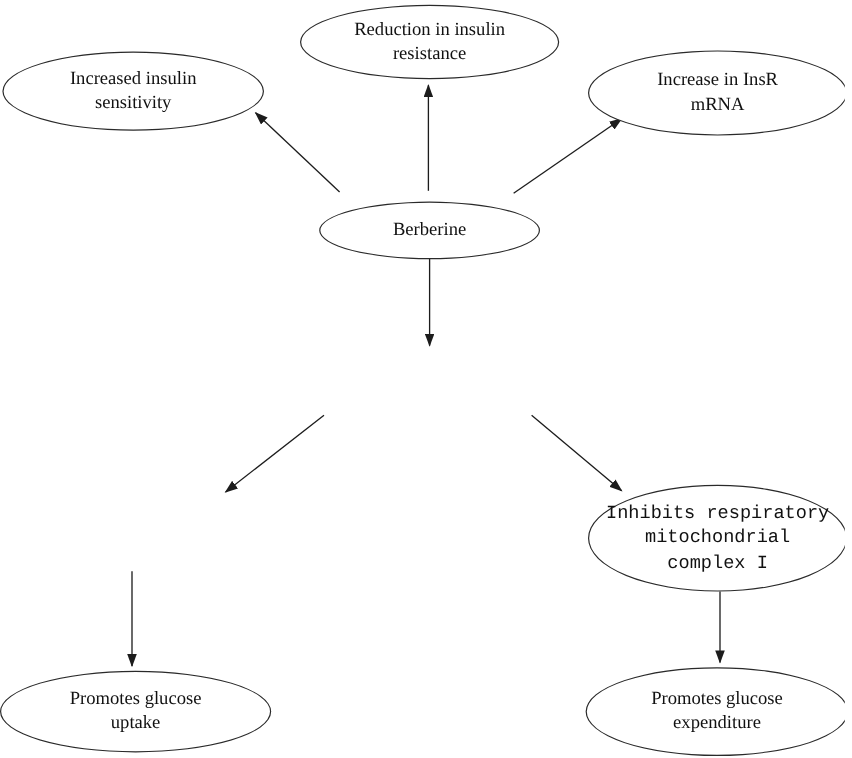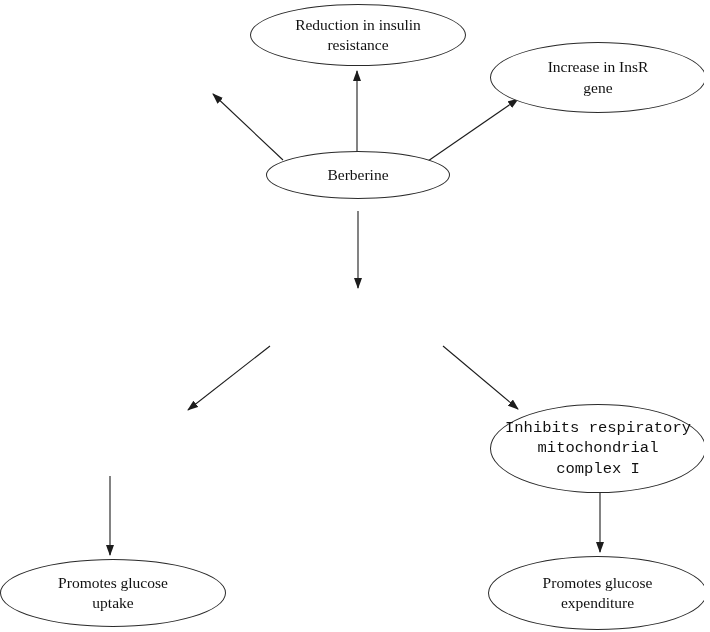--- a/index.html
+++ b/index.html
@@ -41,21 +41,21 @@
     line-height: 1.32;
   }
   .node .lbl {
     white-space: pre-line;
     padding: 0 8px;
   }
   
   .n-reduction    { left: 250px; top: 4px;   width: 216px; height: 62px; }
   .n-increased    { left: 2px;   top: 43px;  width: 218px; height: 66px; }
   .n-insr         { left: 490px; top: 42px;  width: 216px; height: 71px; }
-  .n-berberine    { left: 266px; top: 151px; width: 184px; height: 48px; text-align: center; }
+  .n-berberine    { left: 266px; top: 168px; width: 184px; height: 48px; text-align: center; }
   .n-ampk         { left: 250px; top: 292px; width: 216px; height: 64px; }
   .n-glut1        { left: 1px;   top: 405px; width: 218px; height: 66px; }
   .n-complex1     { left: 490px; top: 404px; width: 216px; height: 89px; font-family: Liberation Mono, monospace; }
   .n-uptake       { left: 0px;   top: 559px; width: 226px; height: 68px; }
   .n-expenditure  { left: 488px; top: 556px; width: 219px; height: 74px; }
 </style>
 </head>
 <body>
 
 <div class="canvas">
@@ -74,24 +74,28 @@
     <line x1="443" y1="346" x2="518" y2="409" marker-end="url(#ah)"></line>
     <line x1="110" y1="476" x2="110" y2="555" marker-end="url(#ah)"></line>
     <line x1="600" y1="493" x2="600" y2="552" marker-end="url(#ah)"></line>
   </svg>
 
   <div class="node n-reduction">
     <span class="lbl">Reduction in insulin
 resistance</span>
   </div>
 
+  <div class="node n-increased">
+    <span class="lbl">Increased insulin
+sensitivity</span>
+  </div>
 
   <div class="node n-insr">
     <span class="lbl">Increase in InsR
-gene</span>
+mRNA</span>
   </div>
 
   <div class="node n-berberine">
     <span class="lbl">Berberine</span>
   </div>
 
 
 
   <div class="node n-complex1">
     <span class="lbl">Inhibits respiratory

